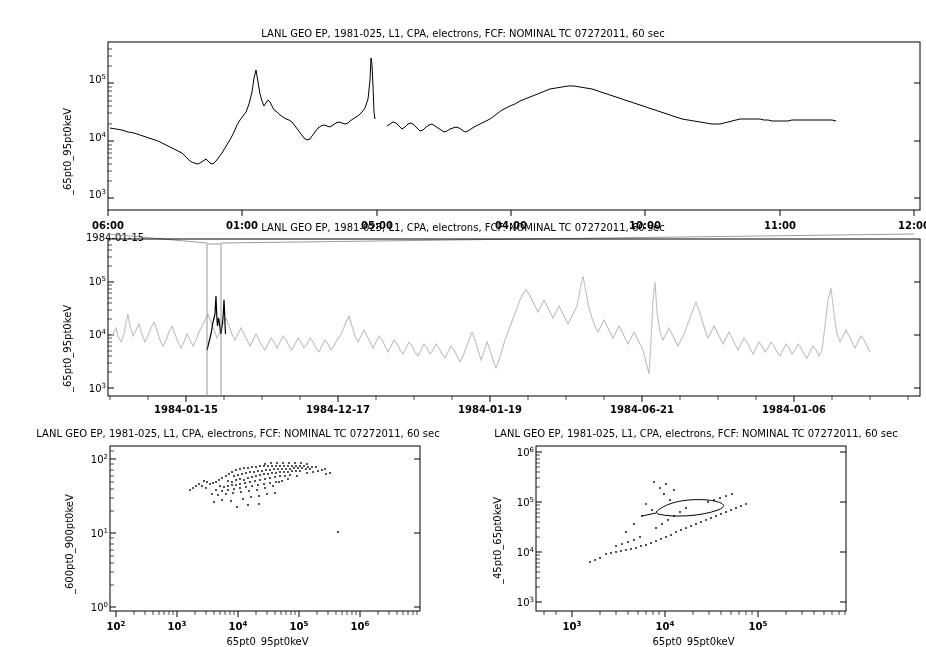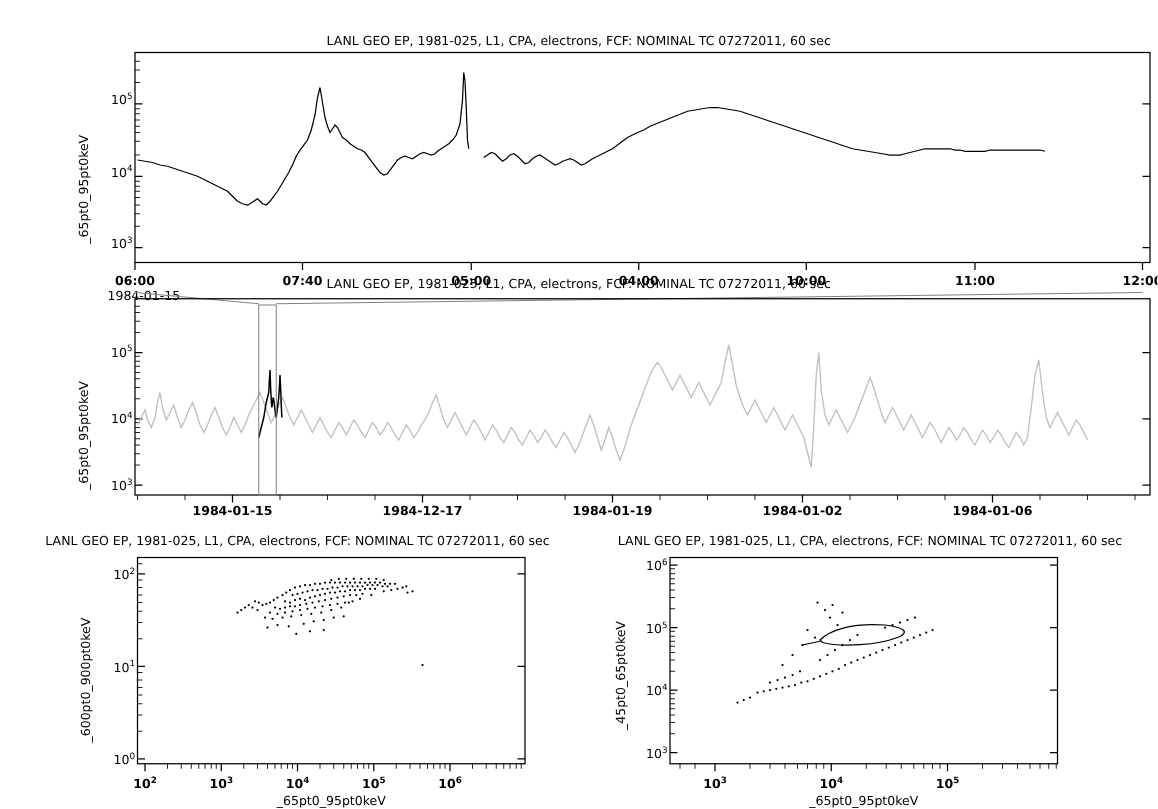--- a/index.html
+++ b/index.html
@@ -122,21 +122,21 @@
         <line x1="780" y1="190" x2="780" y2="196"></line>
         <line x1="914" y1="190" x2="914" y2="196"></line>
       </g>
 
       <polyline fill="none" stroke="#000" stroke-width="1" points="110,108 116,109 122,110 128,112 134,113 140,115 146,117 152,119 158,121 164,124 170,127 176,130 182,133 186,137 190,141 194,143 198,144 200,143 203,141 206,139 208,141 210,143 213,144 216,141 219,137 222,133 225,128 228,123 231,118 234,112 237,105 240,100 243,96 246,92 249,84 252,72 254,58 256,50 258,62 260,74 262,81 264,86 266,83 268,80 270,82 272,86 274,90 277,92 280,95 283,97 286,99 289,100 292,102 295,106 298,110 301,114 304,118 307,120 310,119 312,116 315,112 318,108 321,106 324,105 327,106 330,107 333,105 336,103 339,102 342,103 345,104 348,103 350,101 353,99 356,97 359,95 362,92 365,88 368,79 370,60 371,38 372,45 373,66 374,92 375,99"></polyline>
 
       <polyline fill="none" stroke="#000" stroke-width="1" points="387,106 390,104 393,102 396,103 399,106 402,109 405,107 408,104 411,103 414,105 417,108 420,111 423,110 426,107 429,105 432,104 435,106 438,108 441,110 444,112 447,111 450,109 453,108 456,107 459,108 462,110 465,112 468,111 471,109 474,107 478,105 482,103 486,101 490,99 494,96 498,93 502,90 506,88 510,86 515,84 520,81 525,79 530,77 535,75 540,73 545,71 550,69 556,68 562,67 568,66 574,66 580,67 586,68 592,69 598,71 604,73 610,75 616,77 622,79 628,81 634,83 640,85 646,87 652,89 658,91 664,93 670,95 676,97 682,99 688,100 694,101 700,102 706,103 712,104 716,104 720,104 724,103 728,102 732,101 736,100 740,99 744,99 748,99 752,99 756,99 760,99 764,100 768,100 772,101 776,101 780,101 784,101 788,101 792,100 796,100 800,100 804,100 808,100 812,100 816,100 820,100 824,100 828,100 832,100 836,101"></polyline>
     </svg>
 
     <div class="tick-label-x" style="left:88px; top:200px; width:40px;">06:00</div>
-    <div class="tick-label-x" style="left:222px; top:200px; width:40px;">07:40</div>
+    <div class="tick-label-x" style="left:222px; top:200px; width:40px;">01:00</div>
     <div class="tick-label-x" style="left:357px; top:200px; width:40px;">05:00</div>
     <div class="tick-label-x" style="left:491px; top:200px; width:40px;">04:00</div>
     <div class="tick-label-x" style="left:625px; top:200px; width:40px;">10:00</div>
     <div class="tick-label-x" style="left:760px; top:200px; width:40px;">11:00</div>
     <div class="tick-label-x" style="left:894px; top:200px; width:40px;">12:00</div>
 
     <div class="axis-label-x" style="left:86px; top:212px; width:120px; text-align:left;">1984-01-15</div>
   </div>
 
   <svg width="926" height="40" style="position:absolute; left:0; top:218px;">
@@ -216,21 +216,21 @@
       <polyline fill="none" stroke="#c0c0c0" stroke-width="1.1" points="110,118 113,112 116,106 118,114 121,120 124,112 126,100 128,92 130,104 133,114 136,108 139,102 142,112 145,120 148,114 151,106 154,100 157,108 160,118 163,124 166,118 169,110 172,104 175,112 178,120 181,126 184,120 187,112 190,118 193,124 196,118 199,110 202,104 205,98 208,92 211,100 214,108 217,116 220,110 223,102 226,96 229,104 232,112 235,118 238,112 241,106 244,112 247,118 250,124 253,118 256,112 259,118 262,124 265,128 268,122 271,116 274,120 277,126 280,120 283,114 286,118 289,124 292,128 295,122 298,116 301,120 304,126 307,122 310,116 313,120 316,126 319,130 322,124 325,118 328,122 331,128 334,124 337,118 340,114 343,108 346,100 349,94 352,104 355,114 358,120 361,114 364,108 367,114 370,120 373,126 376,120 379,114 382,118 385,124 388,130 391,124 394,118 397,122 400,128 403,132 406,126 409,120 412,124 415,130 418,134 421,128 424,122 427,126 430,132 433,128 436,122 439,126 442,132 445,136 448,130 451,124 454,128 457,134 460,140 463,134 466,126 469,118 472,110 475,118 478,128 481,138 484,130 487,120 490,128 493,138 496,146 499,138 502,128 505,118 508,110 511,102 514,94 517,86 520,78 523,72 526,68 529,72 532,78 535,84 538,90 541,84 544,78 547,84 550,90 553,96 556,90 559,84 562,90 565,96 568,102 571,96 574,90 577,84 580,68 583,54 586,70 589,86 592,96 595,104 598,110 601,104 604,98 607,104 610,110 613,116 616,110 619,104 622,110 625,116 628,122 631,116 634,110 637,116 640,122 643,128 646,140 649,152 651,120 653,78 655,60 657,90 660,110 663,118 666,112 669,106 672,112 675,118 678,124 681,118 684,112 687,104 690,96 693,88 696,80 699,88 702,98 705,108 708,116 711,110 714,104 717,110 720,116 723,122 726,116 729,110 732,116 735,122 738,128 741,122 744,116 747,120 750,126 753,132 756,126 759,120 762,124 765,130 768,126 771,120 774,124 777,130 780,134 783,128 786,122 789,126 792,132 795,128 798,122 801,126 804,132 807,136 810,130 813,124 816,128 819,134 822,128 825,104 828,78 831,66 834,92 837,112 840,120 843,114 846,108 849,114 852,120 855,126 858,120 861,114 864,118 867,124 870,130"></polyline>
 
       <polyline fill="none" stroke="#000" stroke-width="1.2" points="207,128 208,124 209,120 210,116 211,112 212,106 213,100 214,96 215,92 215.5,82 216,74 216.5,88 217,98 217.5,104 218,100 218.5,96 219,98 219.5,102 220,106 220.5,110 221,112 221.5,108 222,104 222.5,100 223,96 223.5,88 224,78 224.5,88 225,102 225.5,112"></polyline>
 
       <rect x="207" y="22" width="14" height="152" fill="none" stroke="#808080" stroke-width="0.8"></rect>
     </svg>
 
     <div class="tick-label-x" style="left:146px; top:182px; width:80px;">1984-01-15</div>
     <div class="tick-label-x" style="left:298px; top:182px; width:80px;">1984-12-17</div>
     <div class="tick-label-x" style="left:450px; top:182px; width:80px;">1984-01-19</div>
-    <div class="tick-label-x" style="left:602px; top:182px; width:80px;">1984-01-02</div>
+    <div class="tick-label-x" style="left:602px; top:182px; width:80px;">1984-06-21</div>
     <div class="tick-label-x" style="left:754px; top:182px; width:80px;">1984-01-06</div>
   </div>
 
   <div class="panel" style="left:0; top:424px; width:470px; height:223px;">
 
     <div class="plot-title" style="left:-22px; top:4px; width:520px;">LANL GEO EP, 1981-025, L1, CPA, electrons, FCF: NOMINAL TC 07272011, 60 sec</div>
 
     <div class="axis-label-y" style="left:64px; top:170px;">
       <span>_600pt0_900pt0keV</span>
     </div>

